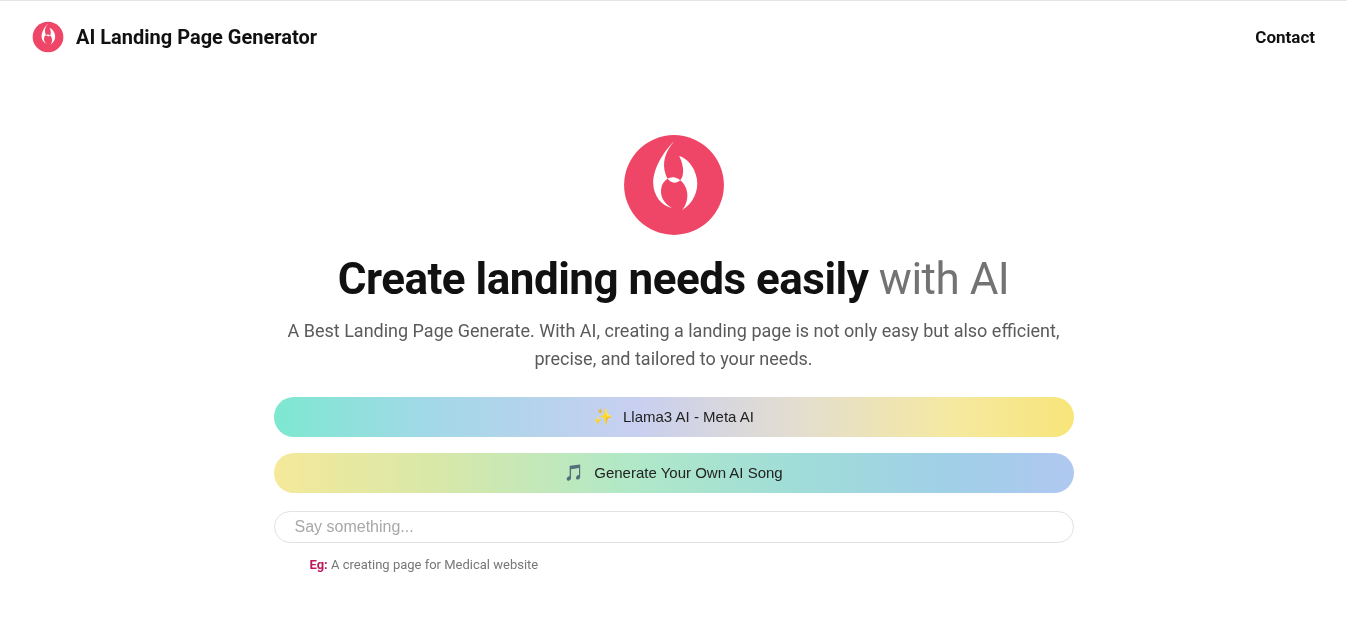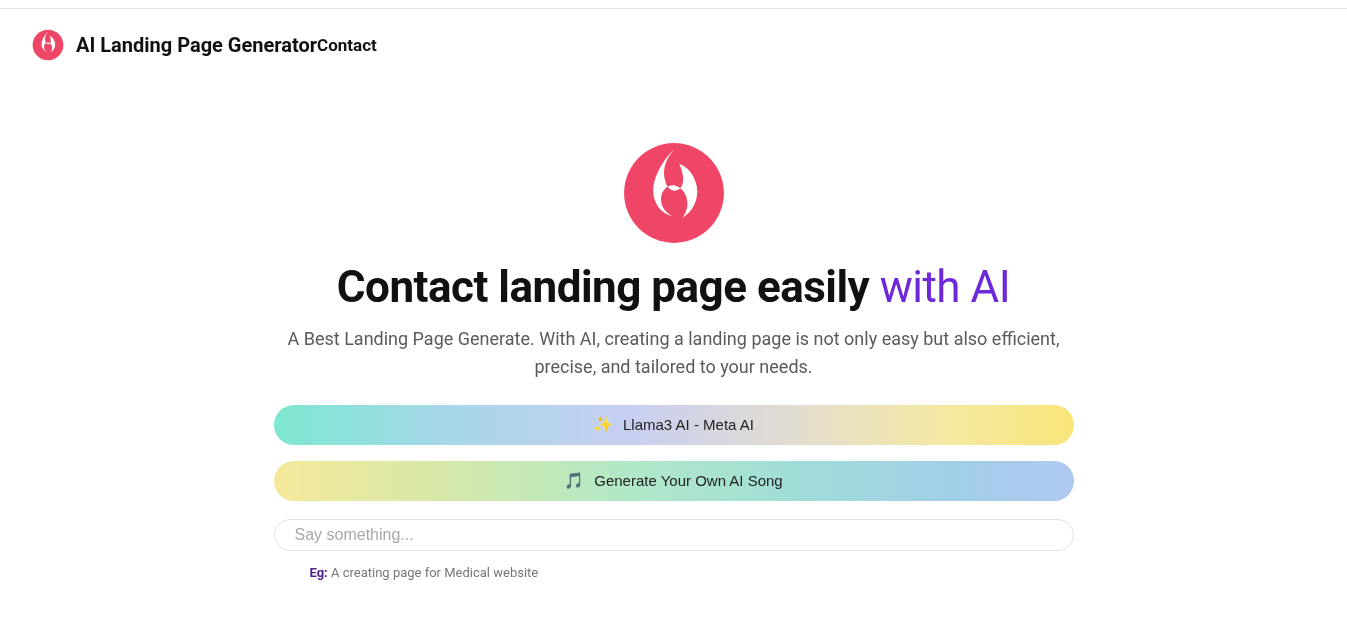--- a/index.html
+++ b/index.html
@@ -11,25 +11,24 @@
     body {
       font-family: -apple-system, BlinkMacSystemFont, "Segoe UI", Roboto, "Helvetica Neue", Arial, sans-serif;
       background: #ffffff;
       width: 1347px;
       height: 633px;
       overflow: hidden;
     }
     
     .header {
       display: flex;
-      justify-content: flex-start;
+      justify-content: space-between;
       align-items: center;
       padding: 20px 32px;
       border-top: 1px solid #e5e5e5;
-      margin-top: 8px;
     }
     
     .brand {
       display: flex;
       align-items: center;
       gap: 12px;
     }
     
     .logo-small {
       width: 32px;
@@ -68,21 +67,21 @@
       font-size: 44px;
       font-weight: 700;
       color: #111;
       text-align: center;
       margin-bottom: 12px;
       letter-spacing: -0.5px;
     }
     
     .headline-light {
       font-weight: 400;
-      color: #6d28d9;
+      color: #737373;
     }
     
     .subtitle {
       font-size: 18px;
       color: #5a5a5a;
       text-align: center;
       max-width: 800px;
       line-height: 1.55;
       margin-bottom: 24px;
     }
@@ -144,21 +143,21 @@
     
     .example-row {
       width: 800px;
       padding-left: 8px;
       font-size: 13px;
       color: #666;
     }
     
     .example-label {
       font-weight: 700;
-      color: #4c1d95;
+      color: #be185d;
       padding-left: 28px;
     }
     
     .example-text {
       color: #777;
     }
   </style>
 </head>
 <body>
 
@@ -173,21 +172,21 @@
   <a class="contact-link">Contact</a>
 </header>
 
 <main class="main">
   <svg class="logo-large" viewBox="0 0 100 100">
     <circle cx="50" cy="50" r="48" fill="#ef4667"></circle>
     <path d="M 50 8 C 42 18, 38 28, 42 40 C 45 50, 55 50, 58 42 C 60 36, 58 28, 55 22 C 62 24, 70 32, 72 44 C 74 56, 68 68, 58 74 C 66 64, 64 50, 54 44 C 48 40, 40 44, 38 52 C 36 60, 40 68, 48 72 C 38 70, 30 60, 30 48 C 30 34, 40 18, 50 8 Z" fill="#ffffff"></path>
   </svg>
 
   <h1 class="headline">
-    <span>Contact landing page easily</span><span class="headline-light"> with AI</span>
+    <span>Create landing needs easily</span><span class="headline-light"> with AI</span>
   </h1>
 
   <p class="subtitle">A Best Landing Page Generate. With AI, creating a landing page is not only easy but also efficient, precise, and tailored to your needs.</p>
 
   <div class="pills">
     <button class="pill pill-1">
       <span class="pill-emoji">✨</span>
       <span>Llama3 AI - Meta AI</span>
     </button>
     <button class="pill pill-2">

